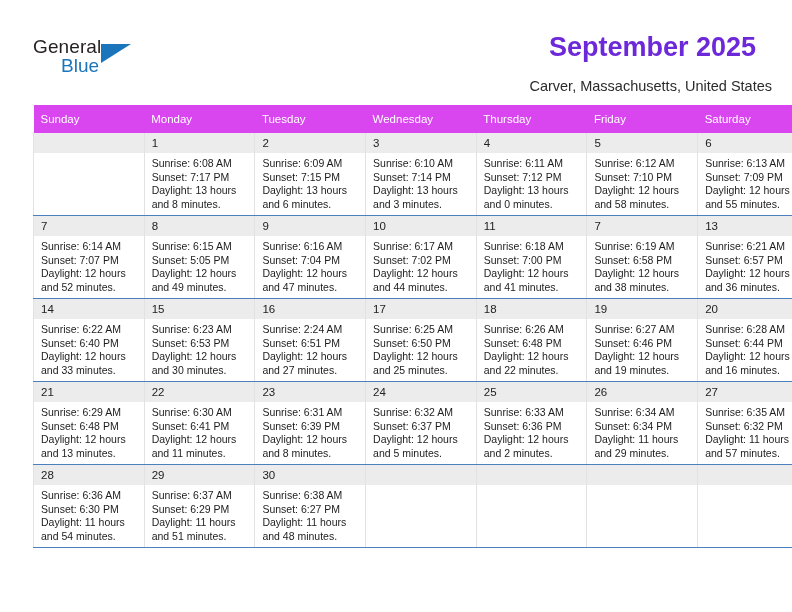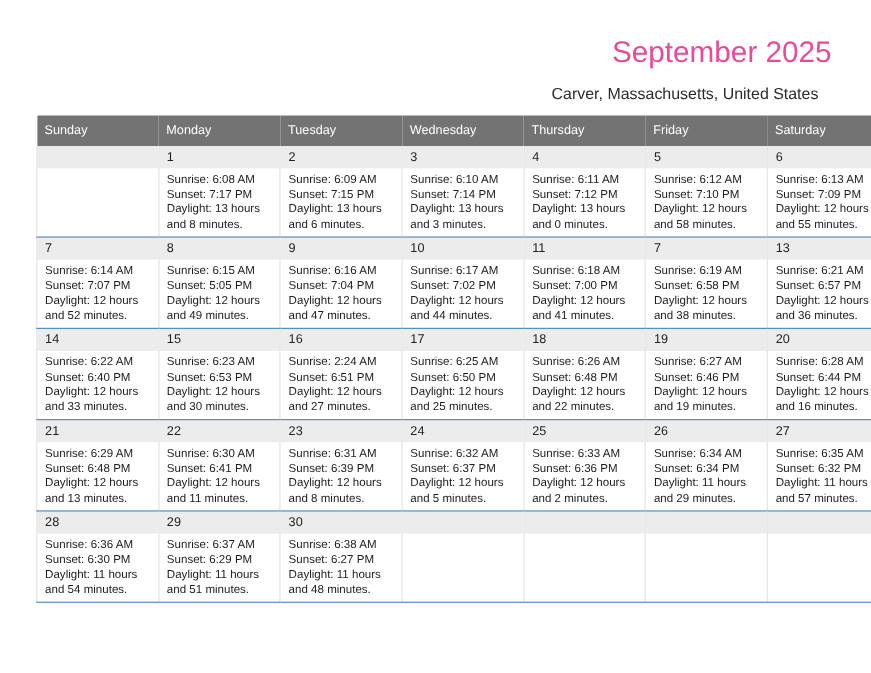--- a/index.html
+++ b/index.html
@@ -60,46 +60,46 @@
     width: 0;
     height: 0;
     border-left: 30px solid #1b75bb;
     border-bottom: 19px solid transparent;
   }
   .title {
     position: absolute;
     right: 36px;
     top: 32px;
     font-size: 27px;
-    color: #ec4899;
+    color: #6d28d9;
     white-space: nowrap;
     text-align: right;
-    font-weight: normal;
+    font-weight: bold;
   }
   .subtitle {
     position: absolute;
-    right: 48px;
+    right: 20px;
     top: 78px;
     font-size: 14.5px;
     color: #2b2b2b;
     white-space: nowrap;
     text-align: right;
   }
 
   
   .cal {
     position: absolute;
     left: 33px;
     top: 105px;
     width: 726px;
     border-collapse: collapse;
     table-layout: fixed;
   }
   .cal th {
-    background: #737373;
+    background: #d946ef;
     color: #ffffff;
     font-size: 11.5px;
     font-weight: normal;
     text-align: left;
     padding: 5px 0 5px 7px;
     height: 18px;
     border: none;
     width: 103.7px;
   }
   .cal td {
@@ -138,20 +138,25 @@
     white-space: nowrap;
   }
 </style>
 </head>
 <body>
 
 <div class="page">
 
   <div class="top">
 
+    <div class="logo">
+      <span class="logo-general">General</span>
+      <span class="logo-tri"></span>
+      <span class="logo-blue">Blue</span>
+    </div>
 
     <div class="title">September 2025</div>
     <div class="subtitle">Carver, Massachusetts, United States</div>
   </div>
 
   <table class="cal">
     <thead>
       <tr>
         <th>Sunday</th>
         <th>Monday</th>

